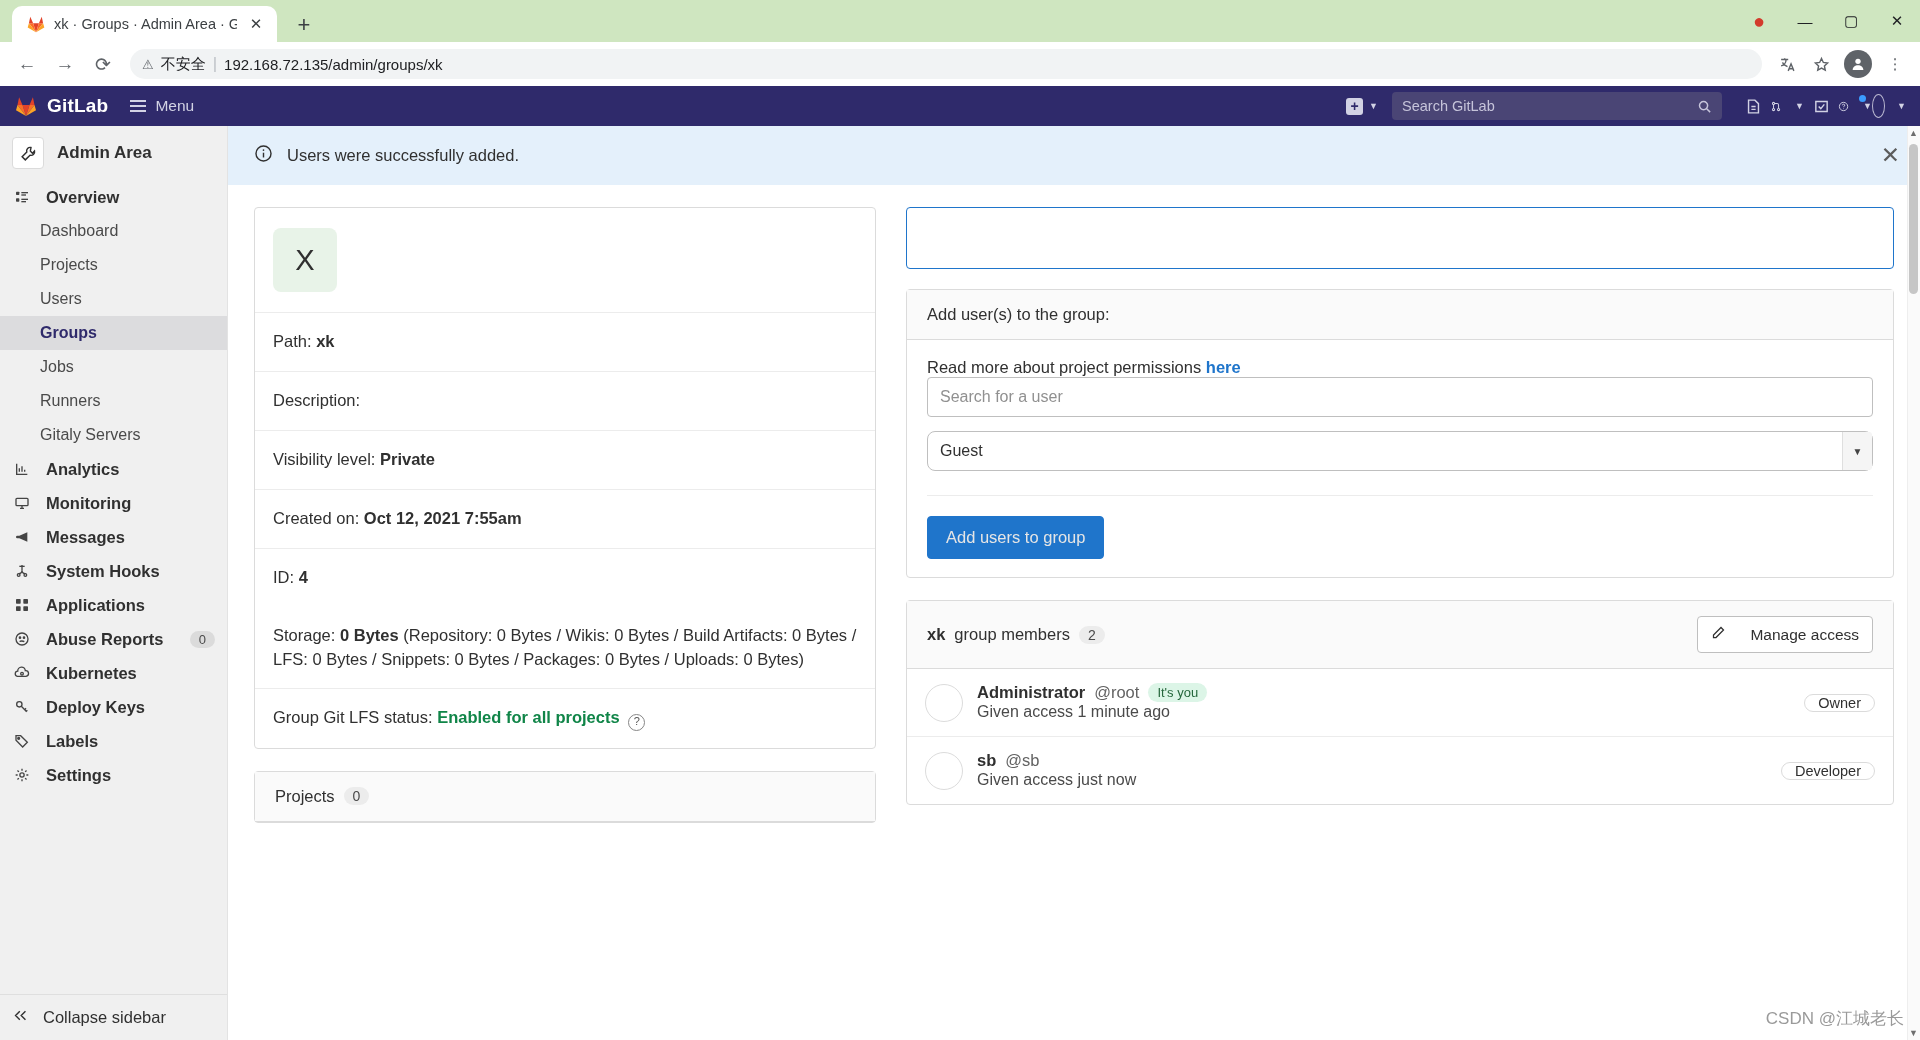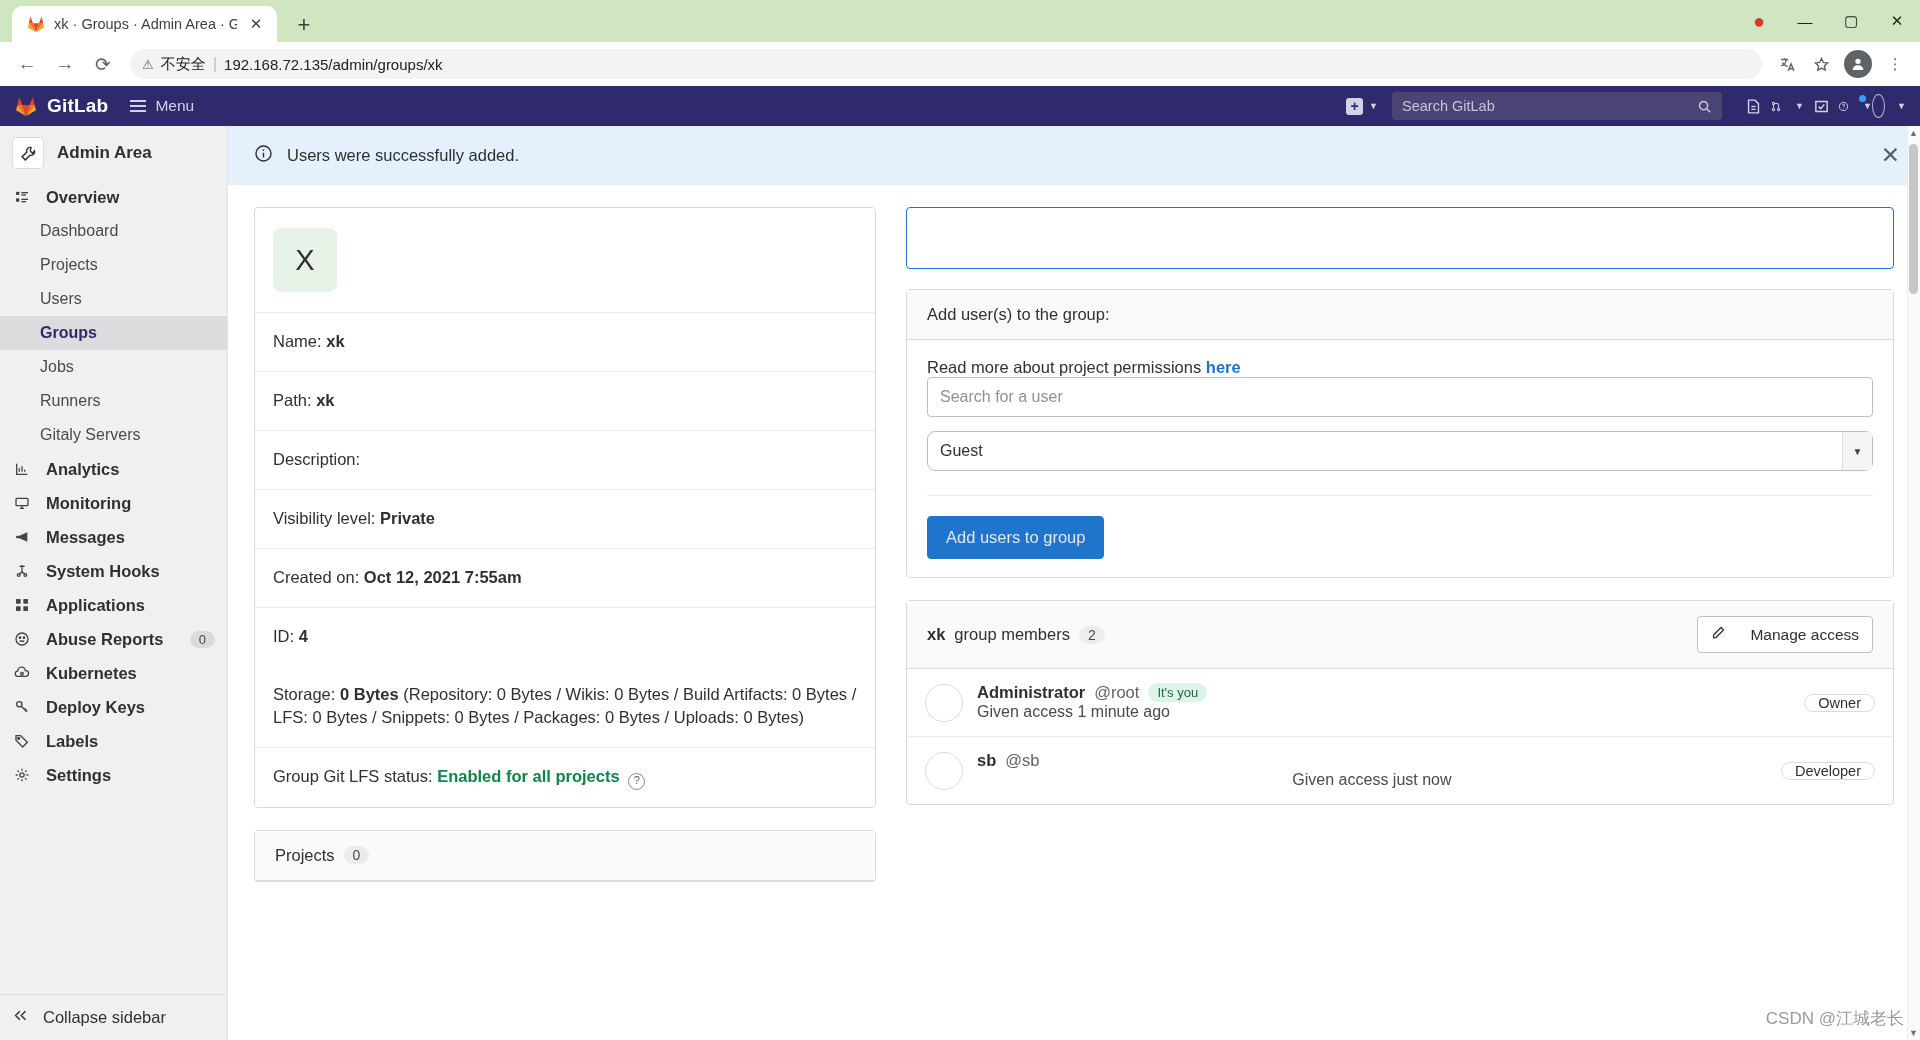--- a/index.html
+++ b/index.html
@@ -112,21 +112,21 @@
             font-size:16px; display:flex; align-items:center; background:#fff; }
   .select-arrow { position:absolute; right:1px; top:1px; bottom:1px; width:30px; background:#f5f5f5;
                   border-left:1px solid #dfdfdf; border-radius:0 3px 3px 0; display:flex;
                   align-items:center; justify-content:center; font-size:10px; color:#444; }
   .hr { border-top:1px solid #ececec; margin:24px 0 20px; }
   .btn-primary { background:#1f75cb; color:#e5e5e5; border:1px solid #1f75cb; border-radius:4px;
                  padding:11px 18px; font-size:16.5px; font-family:inherit; }
   .btn-secondary { background:#fff; color:#303030; border:1px solid #bfbfbf; border-radius:4px;
                    padding:8px 13px; font-size:15.5px; display:flex; align-items:center; gap:24px; font-family:inherit; }
   .member { display:flex; align-items:center; gap:14px; padding:14px 18px; border-bottom:1px solid #ececec; }
-  .member:last-child { border-bottom:0;text-align:center; }
+  .member:last-child { border-bottom:0; }
   .m-avatar { width:38px; height:38px; border-radius:50%; border:1px solid #dcdcdc; background:#fff; flex:none; }
   .m-info { flex:1; min-width:0; }
   .m-line1 { font-size:16.5px; display:flex; align-items:center; gap:9px; flex-wrap:wrap; }
   .m-name { font-weight:700; color:#303030; }
   .m-handle { color:#626262; }
   .badge-you { background:#dcf5e7; color:#24663b; border-radius:10px; font-size:13px; padding:2px 9px; }
   .m-line2 { font-size:16px; color:#4a4a4a; margin-top:5px; }
   .role-pill { border:1px solid #dbdbdb; border-radius:13px; font-size:14.5px; padding:0 13px; color:#303030; flex:none; }
   .watermark { position:absolute; right:16px; bottom:10px; font-size:17px; color:#9a9a9a; }
   .scrollbar { position:absolute; right:0; top:0; bottom:0; width:13px; background:#fafafa; border-left:1px solid #eee; }
@@ -432,21 +432,20 @@
         </div>
 
         <div class="content">
 
           <div class="col-left">
             <div class="card">
               <div class="row group-avatar-row">
                 <div class="group-avatar">X</div>
               </div>
               <div id="group-rows">
-                  <div class="row"><span>Name:</span> <b>xk</b></div>
                   <div class="row"><span>Path:</span> <b>xk</b></div>
                   <div class="row"><span>Description:</span> <b></b></div>
                   <div class="row"><span>Visibility level:</span> <b>Private</b></div>
                   <div class="row"><span>Created on:</span> <b>Oct 12, 2021 7:55am</b></div>
                   <div class="row"><span>ID:</span> <b>4</b></div>
                 </div>
               <div class="row">
                 <span>Storage:</span>
                 <b>0 Bytes</b>
                 <span>(Repository: 0 Bytes / Wikis: 0 Bytes / Build Artifacts: 0 Bytes / LFS: 0 Bytes / Snippets: 0 Bytes / Packages: 0 Bytes / Uploads: 0 Bytes)</span>

